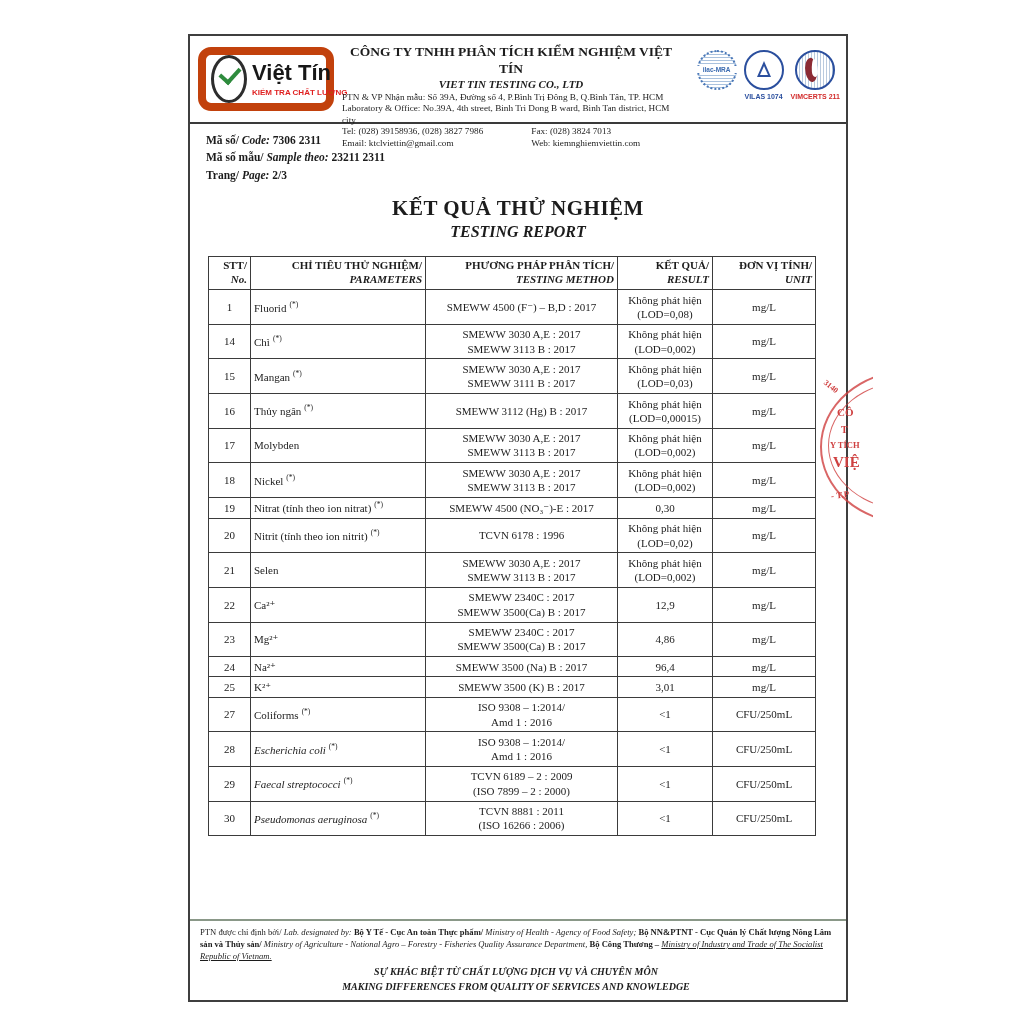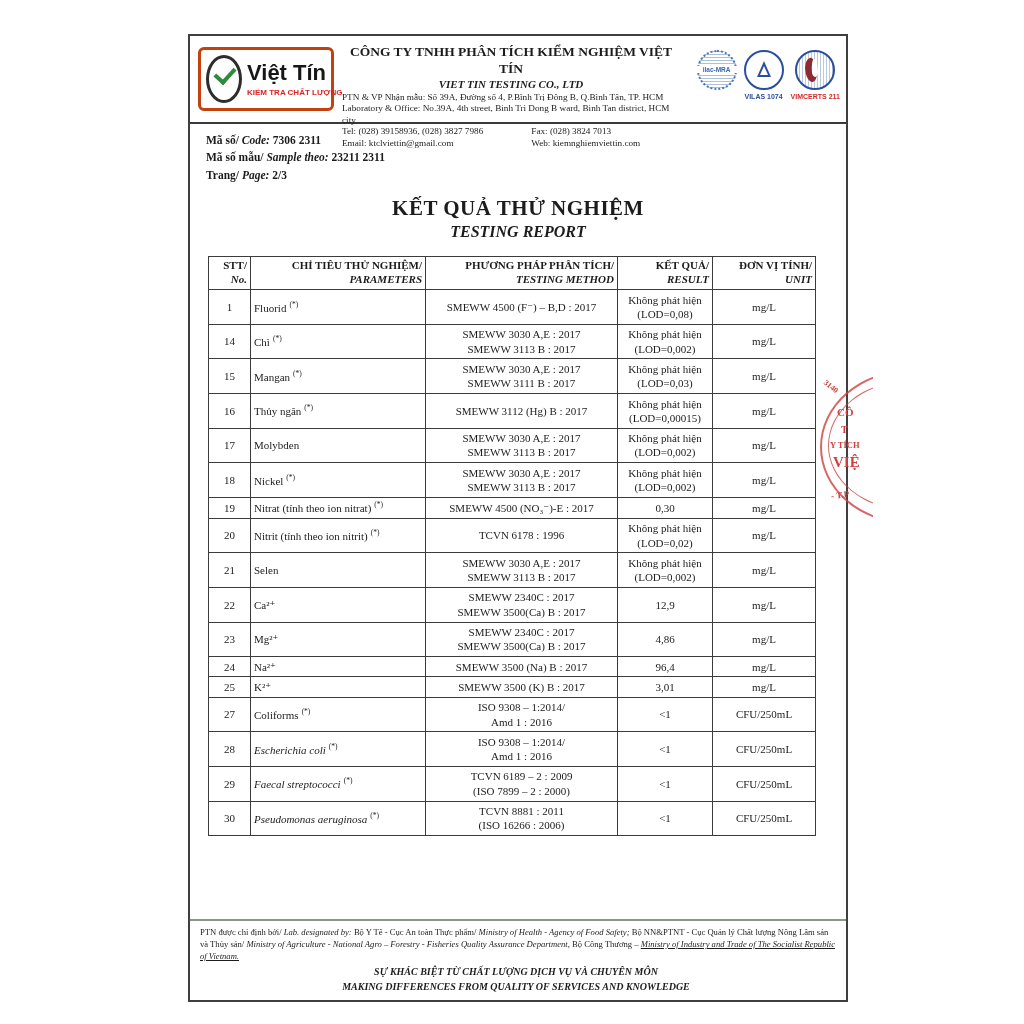--- a/index.html
+++ b/index.html
@@ -1,21 +1,21 @@
 <!DOCTYPE html>
 <html><head>
 <meta charset="utf-8">
 <style>
   html,body{margin:0;padding:0;background:#ffffff;}
   body{width:1024px;height:1024px;position:relative;font-family:"Liberation Serif","DejaVu Serif",serif;color:#1c1c1c;}
   .page{position:absolute;left:188px;top:34px;width:660px;height:968px;border:2px solid #3f3f3f;background:#fff;box-sizing:border-box;}
 
   
   .hdr{display:flex;gap:8px;padding:8px 6px 5px 8px;border-bottom:2px solid #3a3a3a;align-items:flex-start;height:88px;box-sizing:border-box;}
-  .logo-box{width:136px;min-width:136px;height:64px;border:3px solid #c2410c;border-radius:6px;display:flex;align-items:center;gap:5px;padding:2px 5px;box-sizing:border-box;margin-top:3px;font-family:"Liberation Sans","DejaVu Sans",sans-serif;}
+  .logo-box{width:136px;min-width:136px;height:64px;border:8px solid #c2410c;border-radius:13px;display:flex;align-items:center;gap:5px;padding:2px 5px;box-sizing:border-box;margin-top:3px;font-family:"Liberation Sans","DejaVu Sans",sans-serif;}
   .check-oval{width:30px;height:42px;border:3px solid #2d2d2d;border-radius:50%;position:relative;flex:none;}
   .tick{position:absolute;left:6px;top:9px;width:16px;height:9px;border-left:4px solid #2e8b3d;border-bottom:4px solid #2e8b3d;transform:rotate(-48deg);}
   .logo-text{display:flex;flex-direction:column;}
   .brand{font-size:22px;font-weight:bold;color:#171717;letter-spacing:0px;line-height:1.05;}
   .tagline{font-size:8px;font-weight:bold;color:#e01f1f;margin-top:3px;white-space:nowrap;}
   .co-info{flex:1;line-height:1.25;}
   .co-vi{font-size:13.5px;font-weight:bold;text-align:center;}
   .co-en{font-size:11px;font-weight:bold;font-style:italic;text-align:center;}
   .addr{font-size:9.2px;}
   .contact-row{font-size:9.2px;display:flex;}
@@ -66,21 +66,21 @@
   .f0{left:8px;top:16px;font-size:8px;transform:rotate(38deg);}
   .f1{left:22px;top:40px;font-size:11px;}
   .f2{left:26px;top:58px;font-size:10px;}
   .f3{left:15px;top:74px;font-size:8.5px;}
   .f4{left:18px;top:88px;font-size:15px;}
   .f5{left:16px;top:124px;font-size:9px;transform:rotate(-6deg);}
 
   
   .footer{position:absolute;left:0;right:0;bottom:0;border-top:2px solid #8a9888;padding:5px 10px 6px;box-sizing:border-box;}
   .designated{margin:0;font-size:8.6px;line-height:1.4;}
-  .designated .b{font-weight:normal;}
+  .designated .b{font-weight:bold;}
   .designated .i{font-style:italic;}
   .designated .iu{font-style:italic;text-decoration:underline;}
   .foot-row{display:flex;margin-top:2px;}
   .foot-left{font-size:8.8px;line-height:1.5;width:36%;}
   .foot-slogan{flex:1;font-weight:bold;font-style:italic;font-size:10px;text-align:center;line-height:1.5;padding-right:4px;}
 </style>
 </head>
 <body>
 
 <div class="page">

